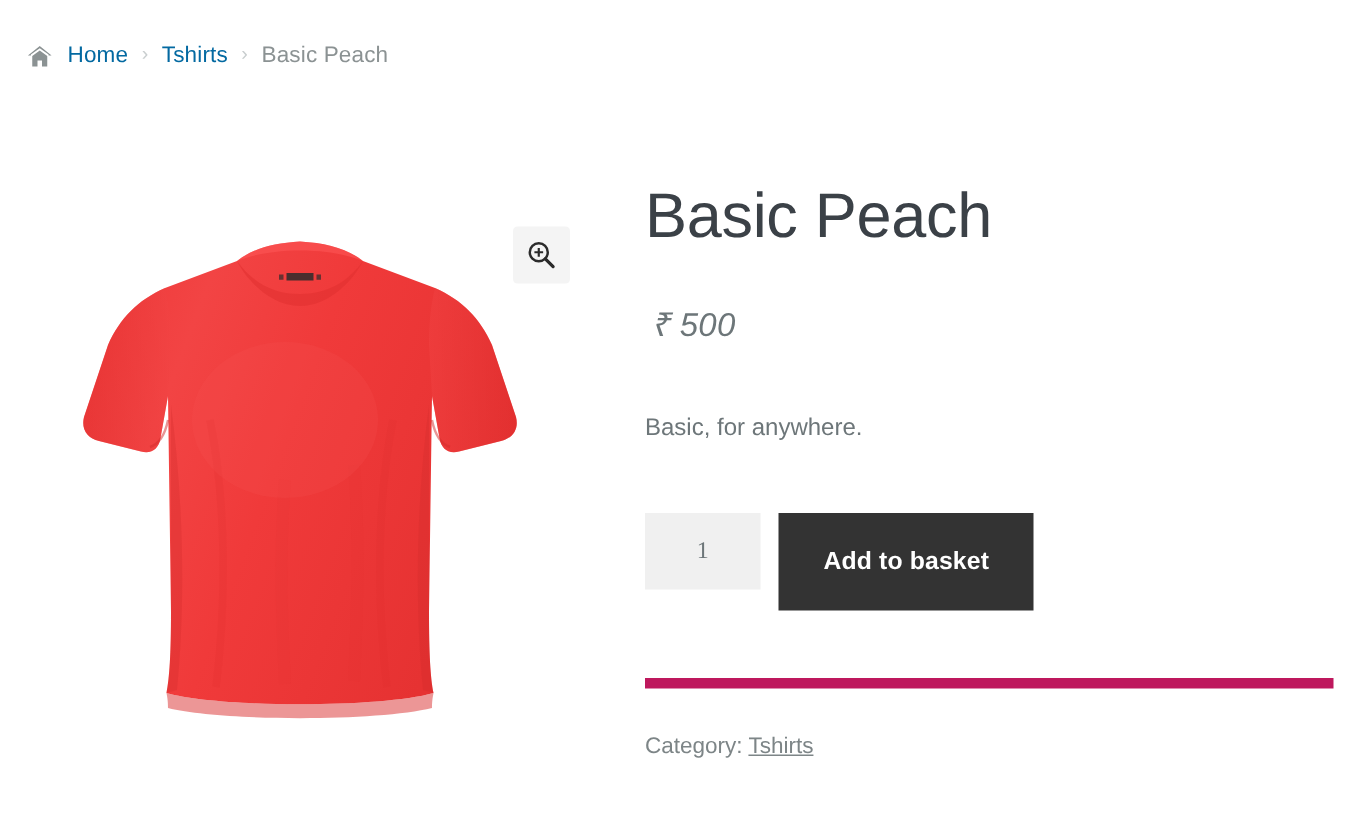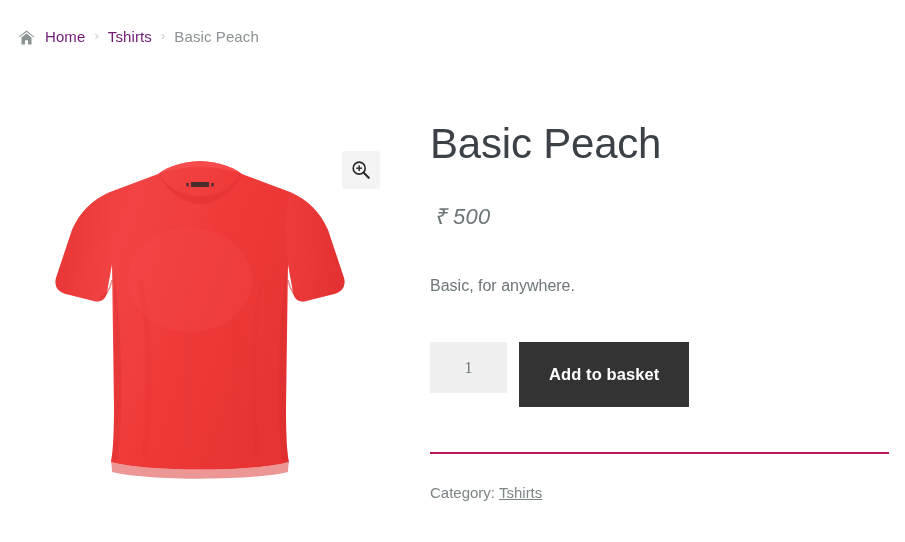--- a/index.html
+++ b/index.html
@@ -31,21 +31,21 @@
   .home-icon {
     display: inline-block;
     width: 17px;
     height: 15px;
     position: relative;
     margin-right: 10px;
     top: 1px;
   }
   .home-icon svg { display: block; }
   .crumb {
-    color: #701a75;
+    color: #0369a1;
     text-decoration: none;
     white-space: nowrap;
   }
   .crumb-current { color: #8b9293; }
   .crumb-sep {
     color: #c9cecf;
     margin: 0 9px;
     font-size: 13px;
     line-height: 1;
     position: relative;
@@ -154,21 +154,21 @@
     font-size: 16.5px;
     font-weight: bold;
     letter-spacing: .1px;
     cursor: pointer;
   }
 
   
   .product-meta {
     margin-top: 45px;
     padding-top: 30px;
-    border-top: 2px solid #be185d;
+    border-top: 7px solid #be185d;
     width: 459px;
     font-size: 15px;
     color: #7d8587;
   }
   .meta-link {
     color: #7d8587;
     text-decoration: underline;
   }
 </style>
 </head>

